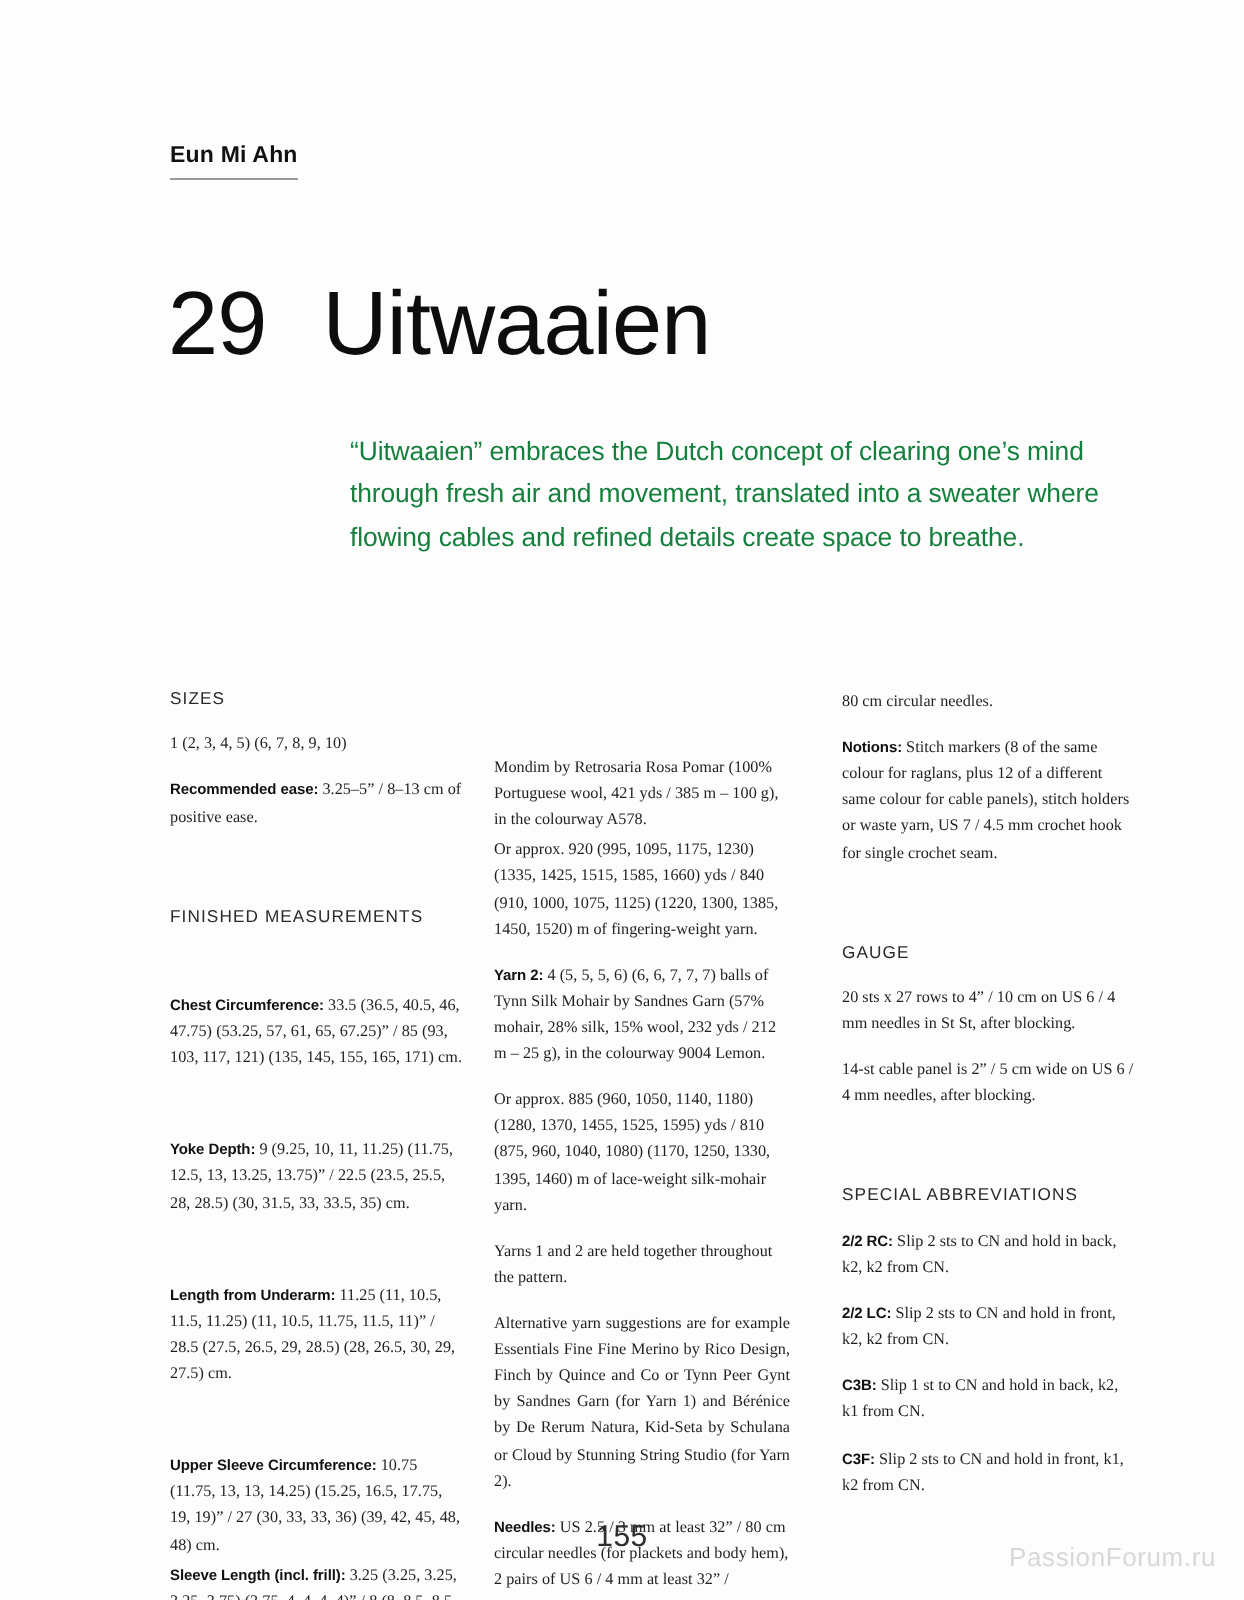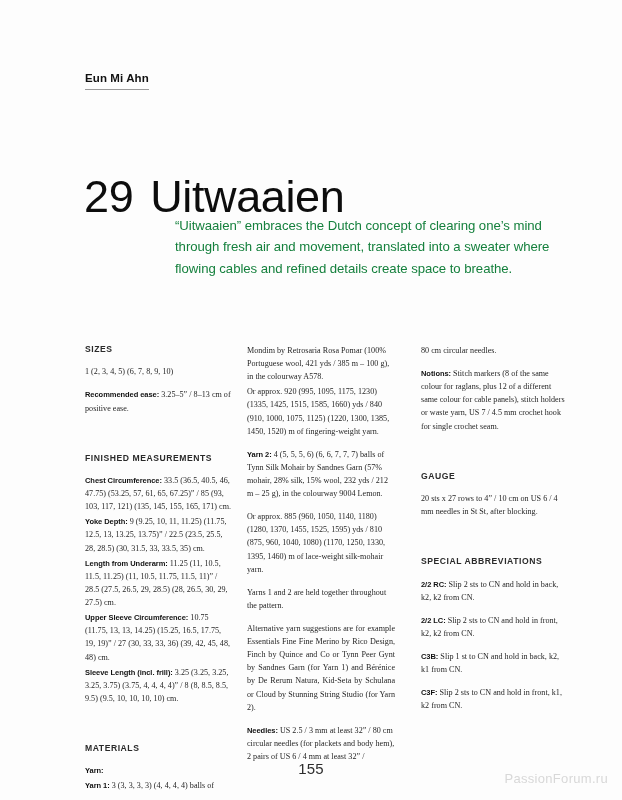--- a/index.html
+++ b/index.html
@@ -42,22 +42,21 @@
     line-height: 1.1;
   }
 
   
   .title-row {
     position: absolute;
     left: 84px;
     top: 139px;
     display: flex;
     align-items: center;
-    gap: 17px;
-    margin-top: 35px;
+    gap: 28px;
   }
   .title-num,
   .title-name {
     font-family: "Liberation Sans", sans-serif;
     font-weight: 400;
     font-size: 45px;
     line-height: 1;
     letter-spacing: -0.4px;
     color: #0d0d0d;
   }
@@ -89,37 +88,37 @@
     top: 0;
     width: 148px;
   }
   .col-1 { left: 0px; }
   .col-2 { left: 162px; }
   .col-3 { left: 336px; }
 
   .sec-head {
     font-family: "Liberation Sans", sans-serif;
     font-size: 8.6px;
-    font-weight: 700;
+    font-weight: 400;
     letter-spacing: 0.55px;
     color: #2a2a2a;
     margin: 0 0 11px 0;
     line-height: 1.2;
   }
   .sec-head.spaced-top { margin-top: 38px; }
 
   p.body {
     font-family: "Liberation Serif", serif;
     font-size: 8.1px;
     line-height: 1.62;
     color: #1f1f1f;
     margin: 0 0 10px 0;
     letter-spacing: 0.02px;
   }
-  p.body.tight { margin-bottom: 2px; }
+  p.body.tight { margin-bottom: 2px; margin-top: 33px; }
   p.body.justify { text-align: justify; }
   p.body.last { margin-bottom: 0; }
 
   .lbl {
     font-family: "Liberation Sans", sans-serif;
     font-size: 7.5px;
     font-weight: 700;
     color: #111;
     letter-spacing: -0.05px;
   }
@@ -225,20 +224,21 @@
     <div class="col col-3">
 
       <p class="body">80 cm circular needles.</p>
 
       <p class="body">
         <span class="lbl">Notions:</span><span> Stitch markers (8 of the same colour for raglans, plus 12 of a different same colour for cable panels), stitch holders or waste yarn, US 7 / 4.5 mm crochet hook for single crochet seam.</span>
       </p>
 
       <div class="sec-head spaced-top">GAUGE</div>
       <p class="body">20 sts x 27 rows to 4” / 10 cm on US 6 / 4 mm needles in St St, after blocking.</p>
+      <p class="body">14-st cable panel is 2” / 5 cm wide on US 6 / 4 mm needles, after blocking.</p>
 
       <div class="sec-head spaced-top">SPECIAL ABBREVIATIONS</div>
 
       <p class="body">
         <span class="lbl">2/2 RC:</span><span> Slip 2 sts to CN and hold in back, k2, k2 from CN.</span>
       </p>
       <p class="body">
         <span class="lbl">2/2 LC:</span><span> Slip 2 sts to CN and hold in front, k2, k2 from CN.</span>
       </p>
       <p class="body">

